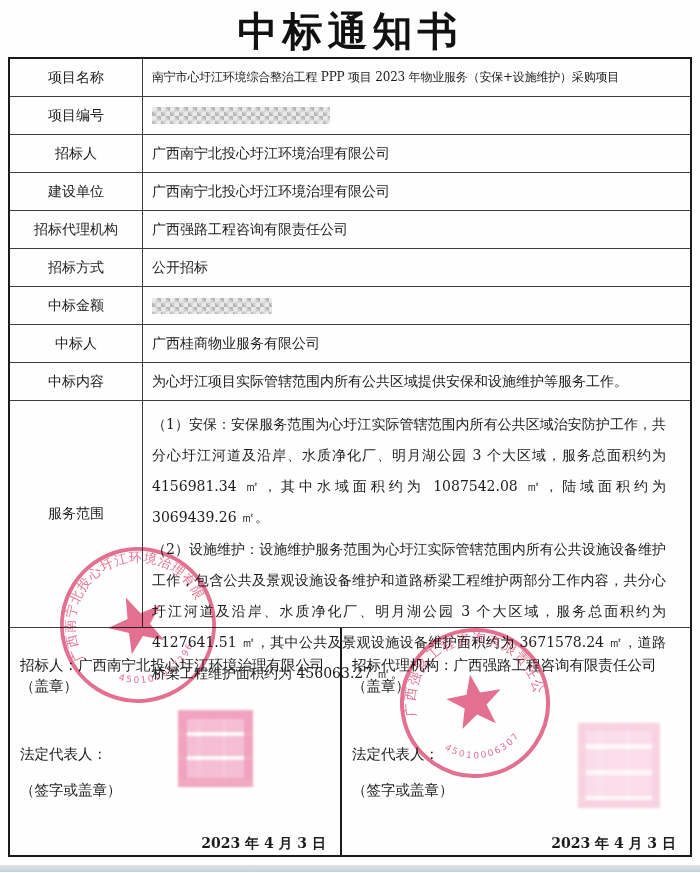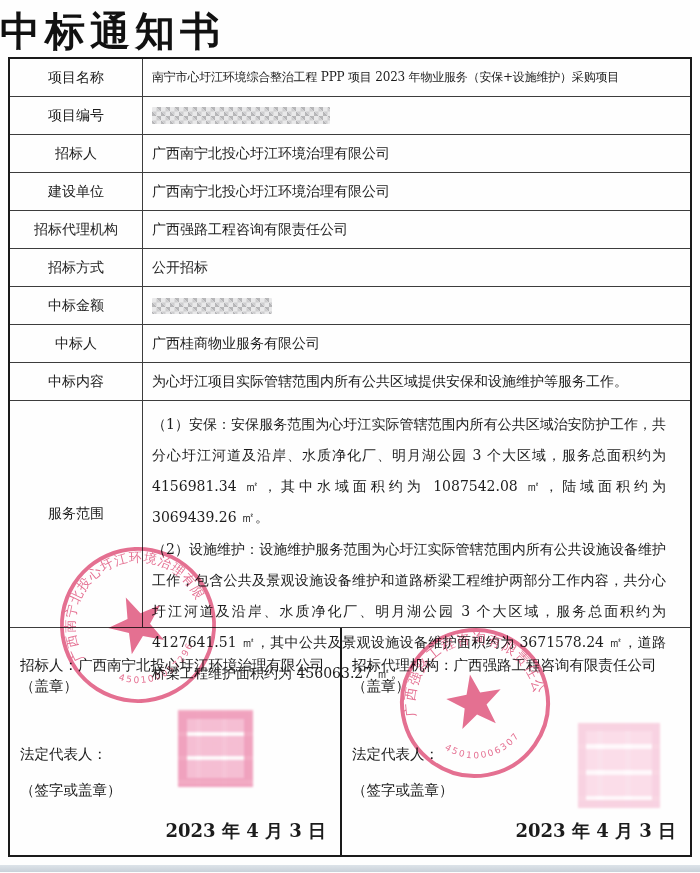--- a/index.html
+++ b/index.html
@@ -1,21 +1,21 @@
 <!DOCTYPE html>
 <html><head>
 <meta charset="utf-8">
 <style>
   html,body { margin:0; padding:0; background:#ffffff; }
   .page {
     position:relative; width:700px; height:873px; background:#fefefe;
     font-family:"DejaVu Serif","Liberation Serif",serif; color:#1c1c1c; overflow:hidden;
   }
   .doc-title {
-    position:absolute; top:4px; left:0; right:0; margin:0; 
+    position:absolute; top:4px; left:0; right:0; margin:0; text-align:center;
     font-size:40px; font-weight:700; letter-spacing:5px; color:#111;
   }
   .bid-table {
     position:absolute; left:8px; top:57px; width:684px;
     border:2px solid #1a1a1a; box-sizing:border-box; background:transparent;
   }
   .t-row { display:flex; height:38px; box-sizing:border-box; border-bottom:1px solid #3d3d3d; }
   .t-row.scope-row { height:227px; }
   .t-row.footer-row { height:227px; border-bottom:none; }
   .label-cell {
@@ -67,21 +67,21 @@
   .seal-svg.seal-right { left:393px; top:621px; transform:rotate(-10deg); }
   
   .sig-cell { position:relative; box-sizing:border-box; font-size:14.5px; }
   .sig-cell.left  { width:332px; border-right:2px solid #1a1a1a; flex-shrink:0; }
   .sig-cell.right { flex:1; }
   .sig-line  { position:absolute; left:10px; white-space:nowrap; }
   .party-line { top:28px; }
   .seal-line  { top:49px;text-align:center; }
   .rep-line   { top:117px; }
   .sign-line  { top:153px; }
-  .date-line  { position:absolute; right:14px; bottom:12px; font-weight:700; font-size:18px; }
+  .date-line  { position:absolute; right:14px; bottom:2px; font-weight:700; font-size:14px; }
   .scan-edge {
     position:absolute; left:0; right:0; top:865px; height:7px;
     background:linear-gradient(#dde3e9,#c9d1d9);
   }
 </style>
 </head>
 <body>
 
 <div class="page">
 

